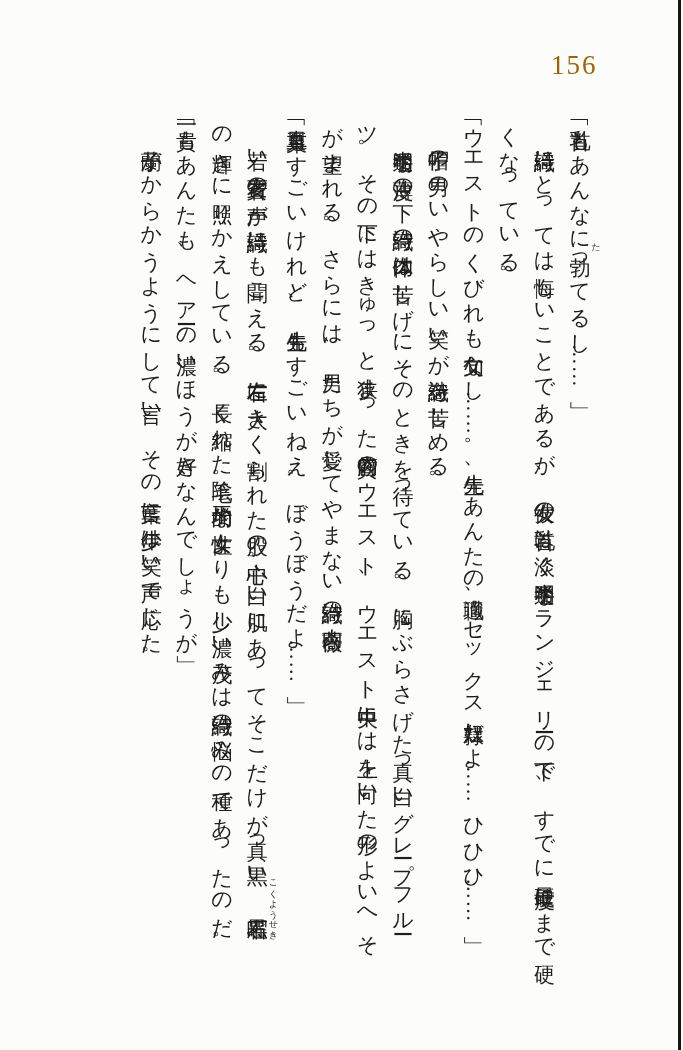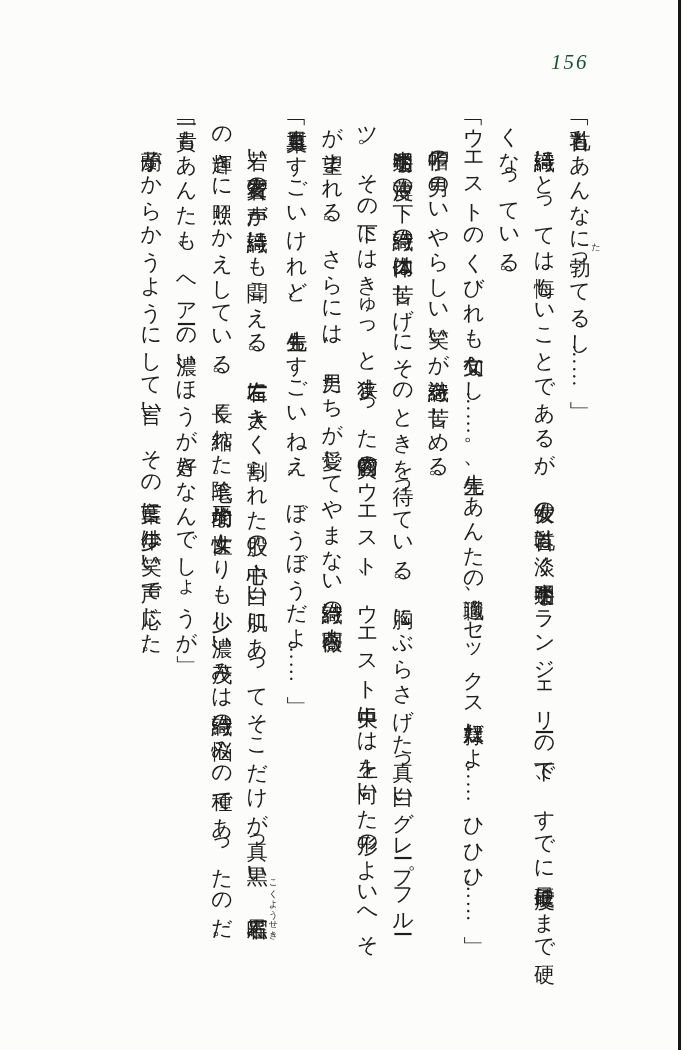--- a/index.html
+++ b/index.html
@@ -21,24 +21,23 @@
     top: 0;
     right: 2px;
     width: 3px;
     height: 100%;
     background: #161616;
   }
   .page-number {
     position: absolute;
     top: 50px;
     left: 551px;
-    font-style: italic;
-    font-size: 21px;
+    font-size: 27px;
     letter-spacing: 2px;
-    color: #14532d;
+    color: #a16207;
   }
   .text-block {
     position: absolute;
     top: 112px;
     right: 82px;
     height: 842px;
     writing-mode: vertical-rl;
     text-orientation: mixed;
     font-size: 21px;
     letter-spacing: 1.1px;

